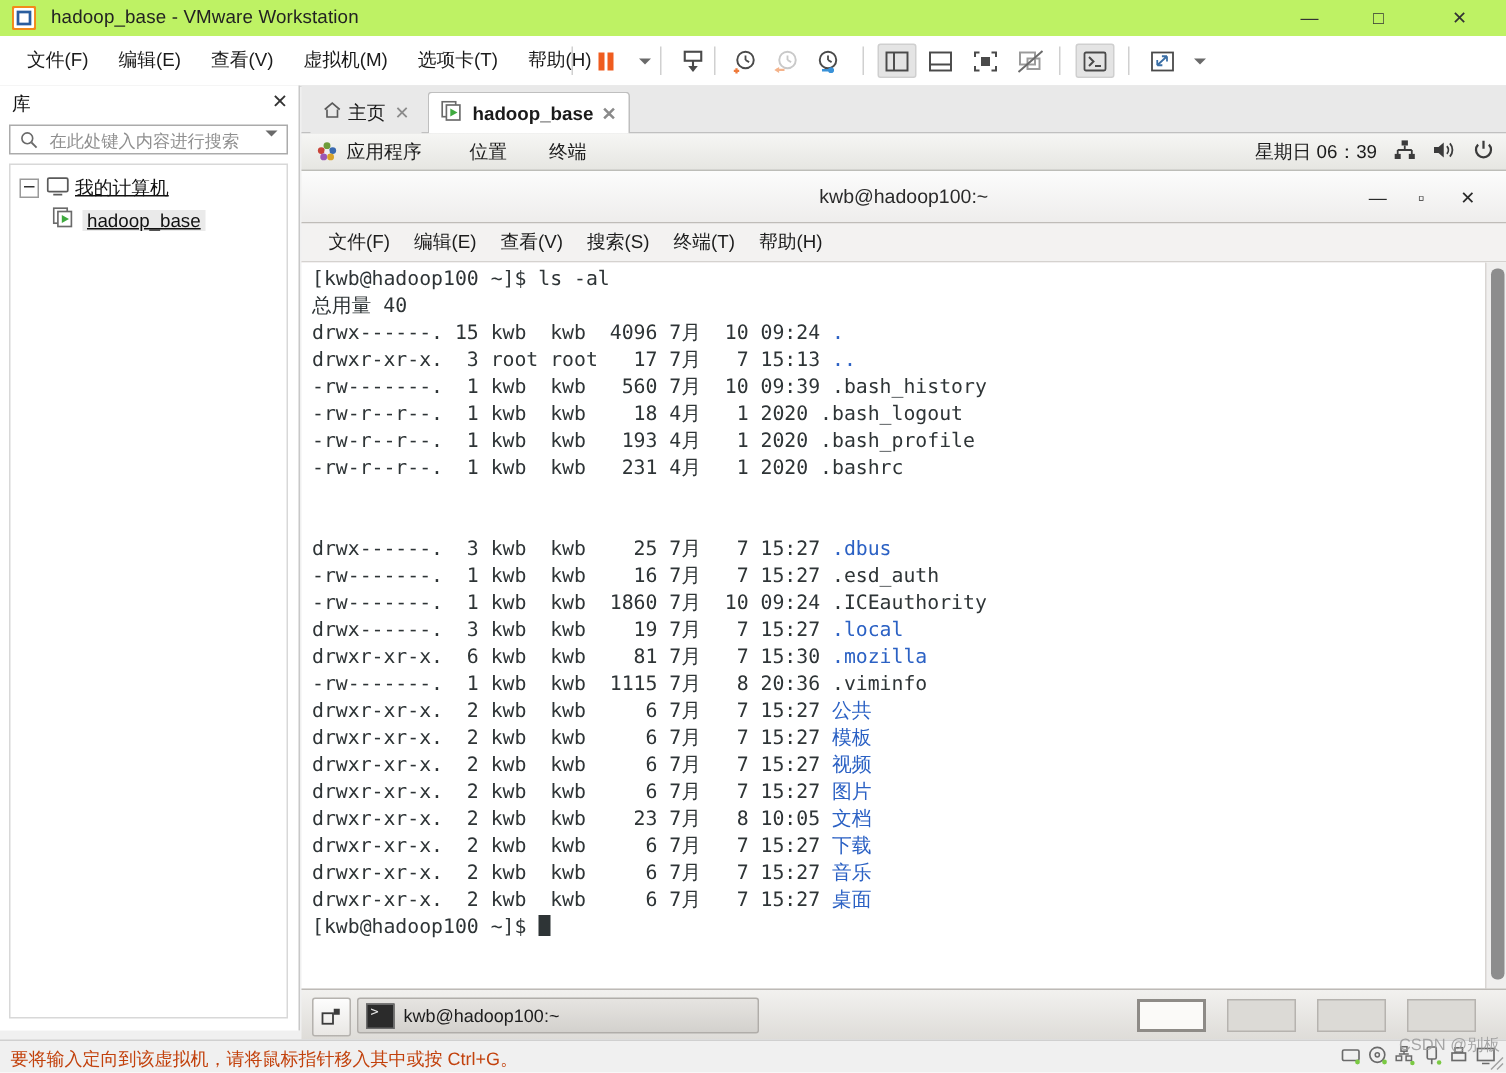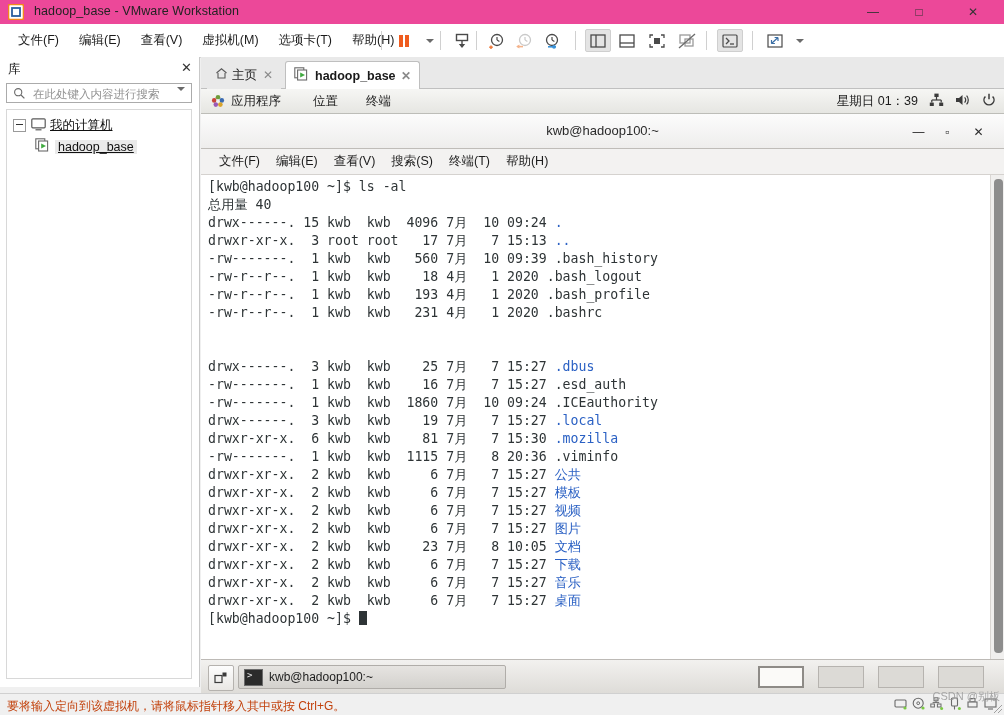--- a/index.html
+++ b/index.html
@@ -5,21 +5,21 @@
   html,body{margin:0;padding:0;}
   body{
     width:1004px;height:715px;overflow:hidden;
     font-family:"Liberation Sans", sans-serif;
     font-size:12px;color:#000;background:#fff;
     -webkit-font-smoothing:antialiased;
   }
   .app{position:relative;width:1004px;height:715px;background:#f0f0f0;}
 
   
-  .titlebar{position:absolute;left:0;top:0;width:1004px;height:24px;background:#ec4899;border-bottom:1px solid #e8e8e8;}
+  .titlebar{position:absolute;left:0;top:0;width:1004px;height:24px;background:#bef264;border-bottom:1px solid #e8e8e8;}
   .tb-icon{position:absolute;left:8px;top:4px;width:16px;height:16px;}
   .tb-title{position:absolute;left:34px;top:4px;font-size:12.5px;color:#222;letter-spacing:.1px;}
   .wc{position:absolute;top:0;width:46px;height:24px;display:flex;align-items:center;justify-content:center;font-size:12px;color:#333;}
   .wc-min{right:108px;}
   .wc-max{right:62px;}
   .wc-close{right:8px;}
 
   
   .menubar{position:absolute;left:0;top:24px;width:1004px;height:33px;background:#ffffff;border-bottom:1px solid #d6d6d6;}
   .menu-items{position:absolute;left:8px;top:0;height:33px;display:flex;align-items:center;}
@@ -298,21 +298,21 @@
           <circle cx="4.8" cy="10.6" r="2.3" fill="#9b59b6"></circle>
         <circle cx="9.4" cy="10.6" r="2.3" fill="#d8a32a"></circle>
           <circle cx="7" cy="7" r="1.7" fill="#f0f0f0"></circle>
       </svg>
     </span>
     <span class="gp-item" style="left:30px;">应用程序</span>
     <span class="gp-item" style="left:112px;">位置</span>
     <span class="gp-item" style="left:165px;">终端</span>
 
     <div class="gp-right">
-      <span class="gp-clock">星期日 01：39</span>
+      <span class="gp-clock">星期日 06：39</span>
       <span>
         <svg width="15" height="14" viewBox="0 0 15 14">
           <rect x="5.4" y="0.6" width="4.2" height="3.4" fill="#3b3b3b"></rect>
           <rect x="0.8" y="9.6" width="4" height="3.4" fill="#3b3b3b"></rect>
           <rect x="10.2" y="9.6" width="4" height="3.4" fill="#3b3b3b"></rect>
           <line x1="7.5" y1="4" x2="7.5" y2="7" stroke="#3b3b3b" stroke-width="1.2"></line>
           <line x1="2.8" y1="7" x2="12.2" y2="7" stroke="#3b3b3b" stroke-width="1.2"></line>
           <line x1="2.8" y1="7" x2="2.8" y2="9.6" stroke="#3b3b3b" stroke-width="1.2"></line>
           <line x1="12.2" y1="7" x2="12.2" y2="9.6" stroke="#3b3b3b" stroke-width="1.2"></line>
         </svg>

